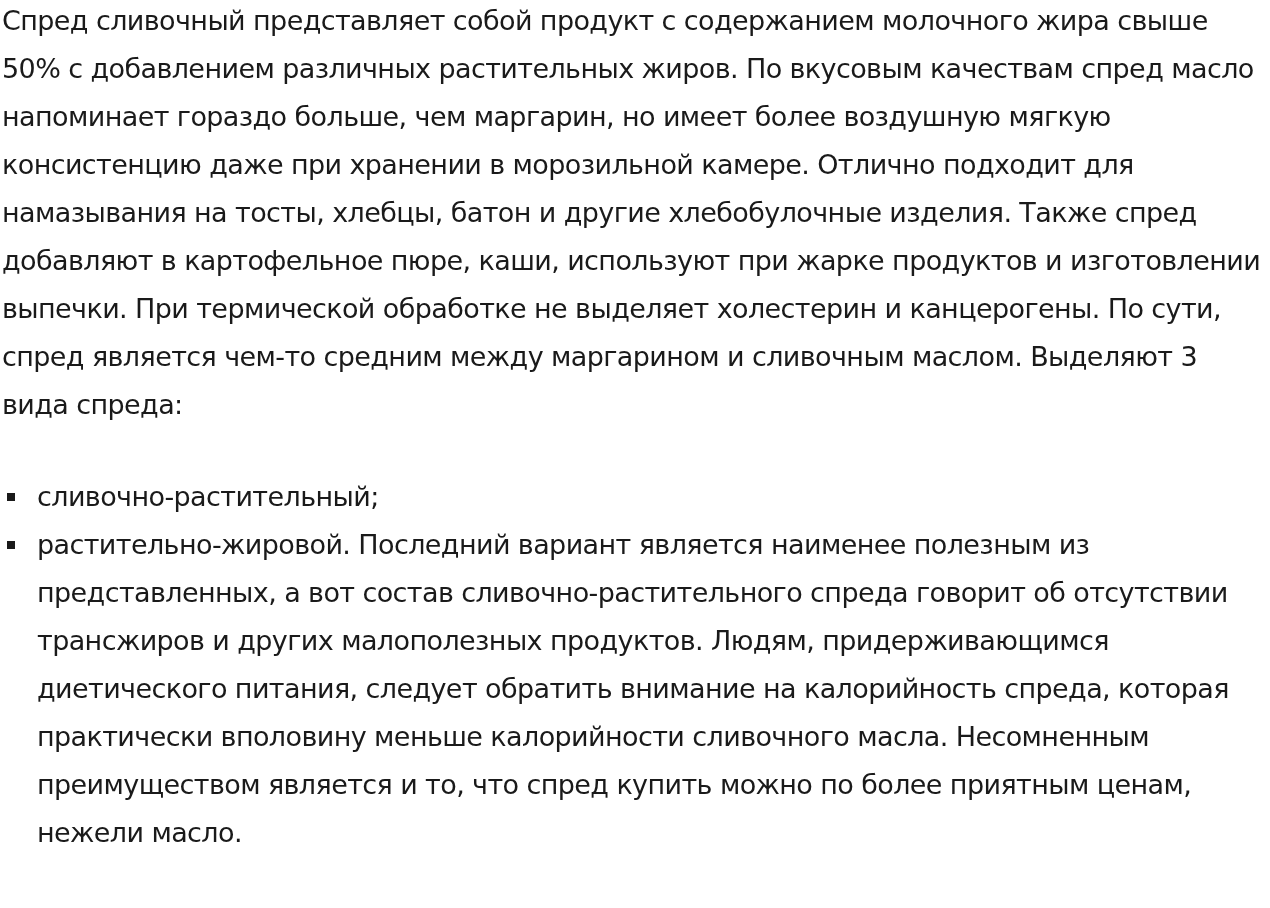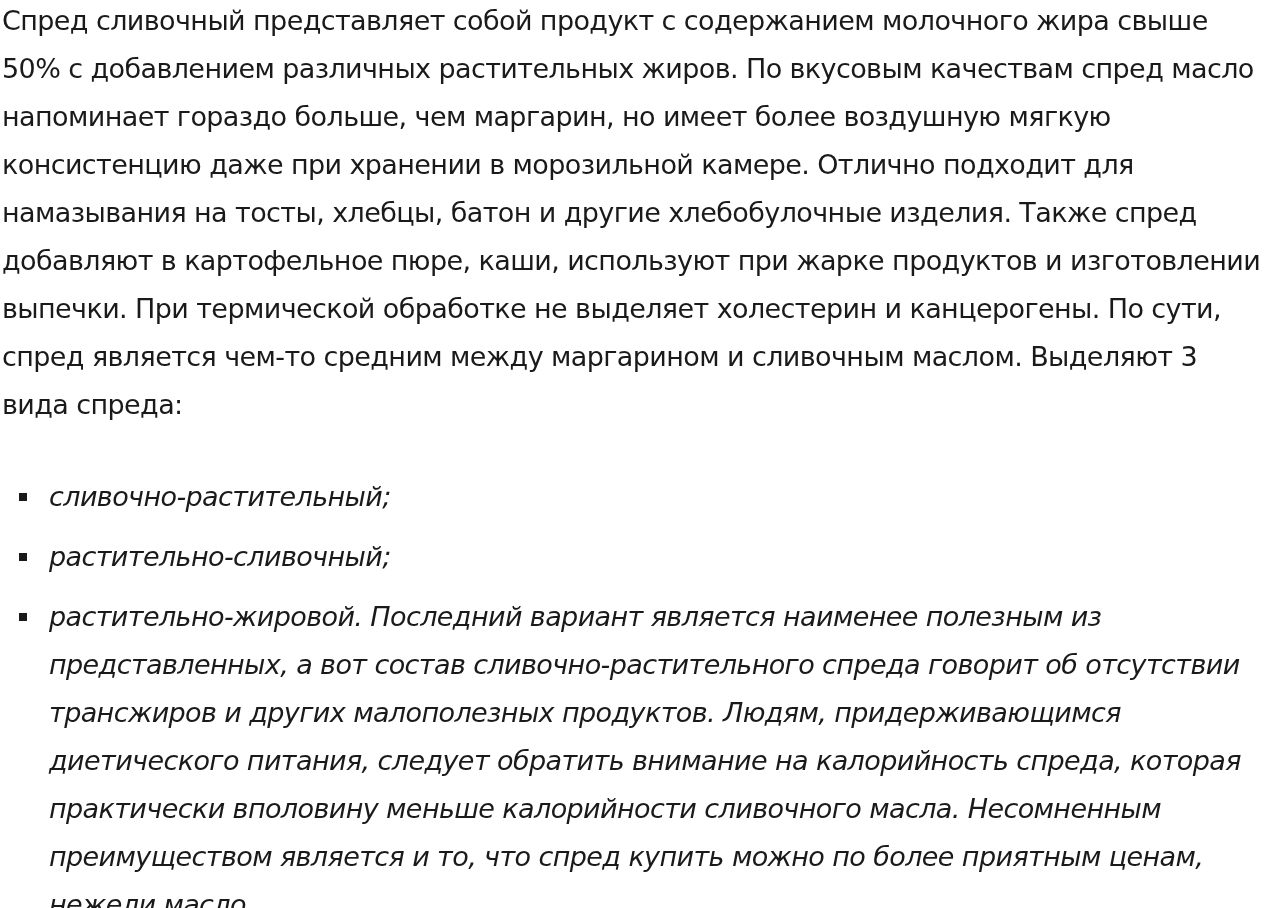--- a/index.html
+++ b/index.html
@@ -33,22 +33,21 @@
     padding: 0;
   }
   .spread-types-list {
     list-style: none;
     margin: 44px 0 0 0;
     padding: 0;
   }
   .spread-types-list li {
     position: relative;
     padding-left: 35px;
-    margin: 12px;
-    font-style: italic;
+    margin: 0;
   }
   .bullet {
     position: absolute;
     left: 5px;
     top: 20px;
     width: 8px;
     height: 8px;
     background: var(--fg);
     display: inline-block;
   }
@@ -60,24 +59,20 @@
 
   <p class="intro-paragraph">Спред сливочный представляет собой продукт с содержанием молочного жира свыше 50% с добавлением различных растительных жиров. По вкусовым качествам спред масло напоминает гораздо больше, чем маргарин, но имеет более воздушную мягкую консистенцию даже при хранении в морозильной камере. Отлично подходит для намазывания на тосты, хлебцы, батон и другие хлебобулочные изделия. Также спред добавляют в картофельное пюре, каши, используют при жарке продуктов и изготовлении выпечки. При термической обработке не выделяет холестерин и канцерогены. По сути, спред является чем-то средним между маргарином и сливочным маслом. Выделяют 3 вида спреда:</p>
 
   <ul class="spread-types-list">
 
     <li>
       <span class="bullet"></span>
       <span>сливочно-растительный;</span>
     </li>
 
-    <li>
-      <span class="bullet"></span>
-      <span>растительно-сливочный;</span>
-    </li>
 
     <li>
       <span class="bullet"></span>
       <span>растительно-жировой. Последний вариант является наименее полезным из представленных, а вот состав сливочно-растительного спреда говорит об отсутствии трансжиров и других малополезных продуктов. Людям, придерживающимся диетического питания, следует обратить внимание на калорийность спреда, которая практически вполовину меньше калорийности сливочного масла. Несомненным преимуществом является и то, что спред купить можно по более приятным ценам, нежели масло.</span>
     </li>
 
   </ul>
 
 </main>
 

